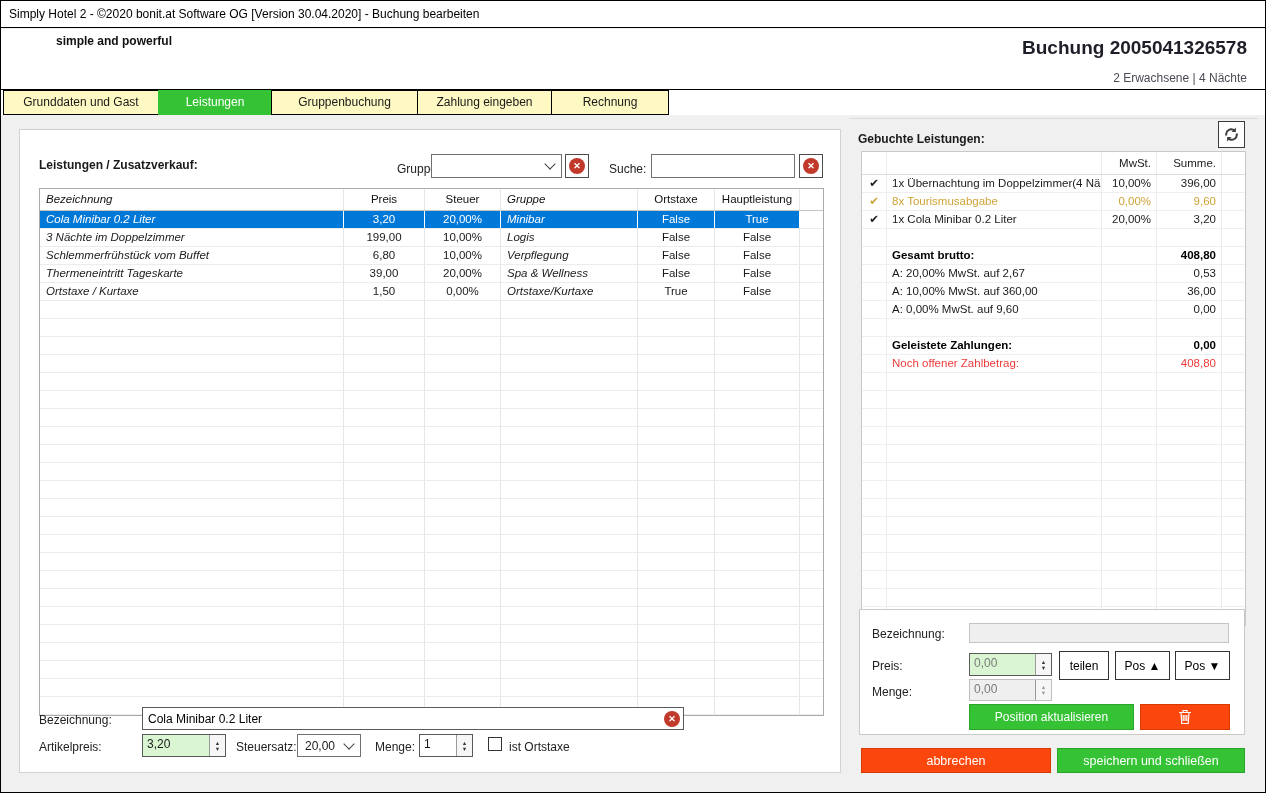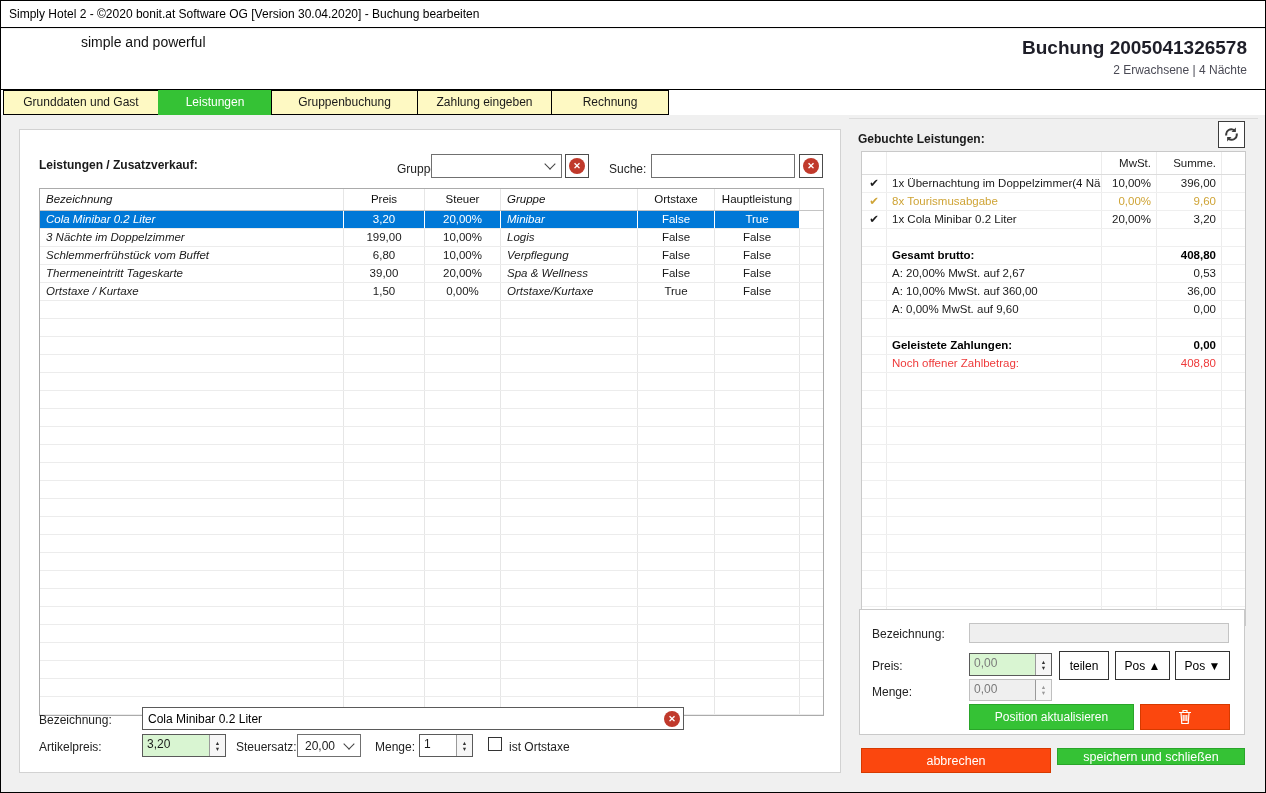--- a/index.html
+++ b/index.html
@@ -10,24 +10,24 @@
   
   .titlebar{position:absolute;left:0;top:0;width:100%;height:27px;background:#fff;
             border-bottom:1px solid #000;box-sizing:border-box;
             font-size:12px;line-height:26px;padding-left:8px;color:#000;}
 
   
   .header{position:absolute;left:0;top:28px;width:100%;height:60px;background:#fff;}
   .logo{position:absolute;left:12px;top:8px;}
   .logo-line{font-size:27px;font-weight:800;letter-spacing:-0.5px;color:#000;}
   .logo-line .green{color:var(--accent-green);}
-  .tagline{font-size:14px;color:#111;margin-left:68px;margin-top:-3px;}
+  .tagline{font-size:12px;color:#111;margin-left:43px;margin-top:-3px;font-weight:bold;}
   .booking{position:absolute;right:18px;top:8px;text-align:right;}
   .booking-title{font-size:19px;font-weight:bold;color:#1e1e28;}
-  .booking-sub{font-size:12px;color:#4a4a55;margin-top:4px;}
+  .booking-sub{font-size:12px;color:#4a4a55;margin-top:12px;}
 
   
   .tabs{position:absolute;left:0;top:88px;width:100%;height:26px;background:#fff;
         border-top:1px solid #000;display:flex;box-sizing:border-box;padding-left:2px;}
   .tab{box-sizing:border-box;border:1px solid #000;height:25px;line-height:23px;
        text-align:center;font-size:12px;background:#fef9c3;cursor:default;margin-left:-1px;}
   .tab:first-child{margin-left:0;}
   .tab.active{background:var(--accent-green);color:#fff;border-color:var(--accent-green);}
   .tab:nth-child(1){width:156px;}
   .tab:nth-child(2){width:114px;}
@@ -133,21 +133,21 @@
   .btn-posup{left:255px;top:41px;width:55px;height:29px;}
   .btn-posdown{left:315px;top:41px;width:55px;height:29px;}
   .btn-update{position:absolute;left:109px;top:94px;width:165px;height:26px;background:var(--accent-green);
               border:1px solid #2aa52a;color:#fff;font-size:12px;font-family:inherit;cursor:pointer;}
   .btn-trash{position:absolute;left:280px;top:94px;width:90px;height:26px;background:var(--orange-red);
              border:1px solid #d63a00;display:flex;align-items:center;justify-content:center;cursor:pointer;}
 
   
   .btn-cancel{position:absolute;left:860px;top:747px;width:190px;height:25px;background:var(--orange-red);
               border:1px solid #d63a00;color:#fff;font-size:12.5px;font-family:inherit;cursor:pointer;}
-  .btn-save{position:absolute;left:1056px;top:747px;width:188px;height:17px;background:var(--accent-green);
+  .btn-save{position:absolute;left:1056px;top:747px;width:188px;height:25px;background:var(--accent-green);
             border:1px solid #2aa52a;color:#fff;font-size:12.5px;font-family:inherit;cursor:pointer;}
 </style>
 </head>
 <body>
 
 <div class="app">
 
   <div class="titlebar">
     <span>Simply Hotel 2 - ©2020 bonit.at Software OG [Version 30.04.2020] - Buchung bearbeiten</span>
   </div>

